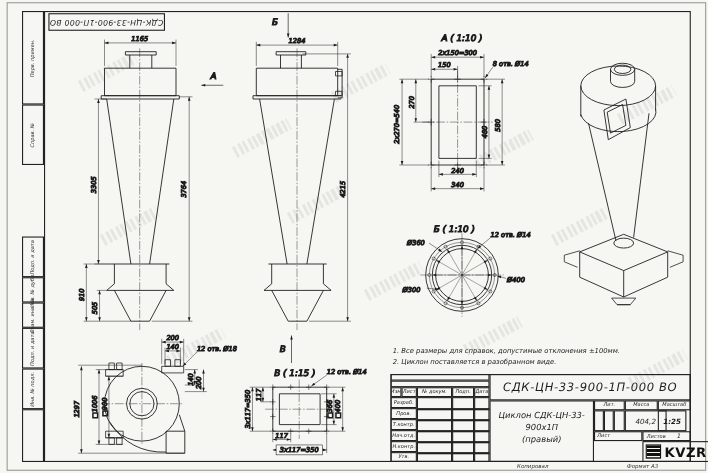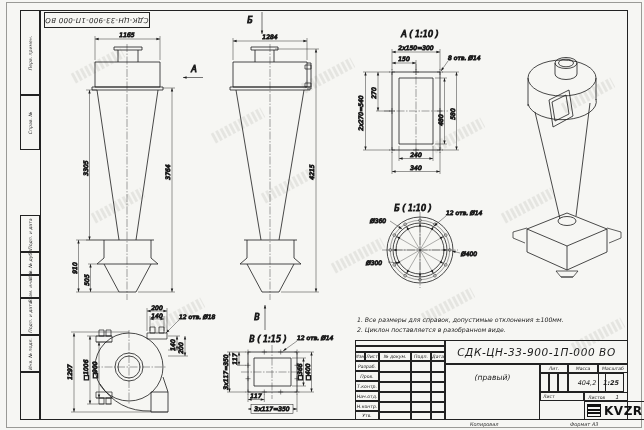--- a/index.html
+++ b/index.html
@@ -339,20 +339,21 @@
   <div class="tb" style="left:431px;top:361px;width:14px;height:59px;"></div>
   <div class="tb" style="left:379px;top:371px;width:66px;height:0px;border-width:0.4px;"></div>
   <div class="tb" style="left:379px;top:381px;width:66px;height:0px;border-width:0.4px;"></div>
   <div class="tb" style="left:379px;top:391px;width:66px;height:0px;border-width:0.4px;"></div>
   <div class="tb" style="left:379px;top:401px;width:66px;height:0px;border-width:0.4px;"></div>
   <div class="tb" style="left:379px;top:411px;width:66px;height:0px;border-width:0.4px;"></div>
 
   <div class="tb" id="docnum">СДК-ЦН-33-900-1П-000 ВО</div>
 
   <div class="tb" id="prodname">
+    <span>Циклон СДК-ЦН-33-900х1П</span>
     <span>(правый)</span>
   </div>
 
   <div class="tb small" style="left:540px;top:364px;width:28px;height:9px;">Лит.</div>
   <div class="tb small" style="left:568px;top:364px;width:30px;height:9px;">Масса</div>
   <div class="tb small" style="left:598px;top:364px;width:30px;height:9px;">Масштаб</div>
   <div class="tb" style="left:540px;top:373px;width:9px;height:19px;"></div>
   <div class="tb" style="left:549px;top:373px;width:9px;height:19px;"></div>
   <div class="tb" style="left:558px;top:373px;width:10px;height:19px;"></div>
   <div class="tb small" style="left:568px;top:373px;width:38px;height:19px;font-size:6.5px;">404,2</div>

